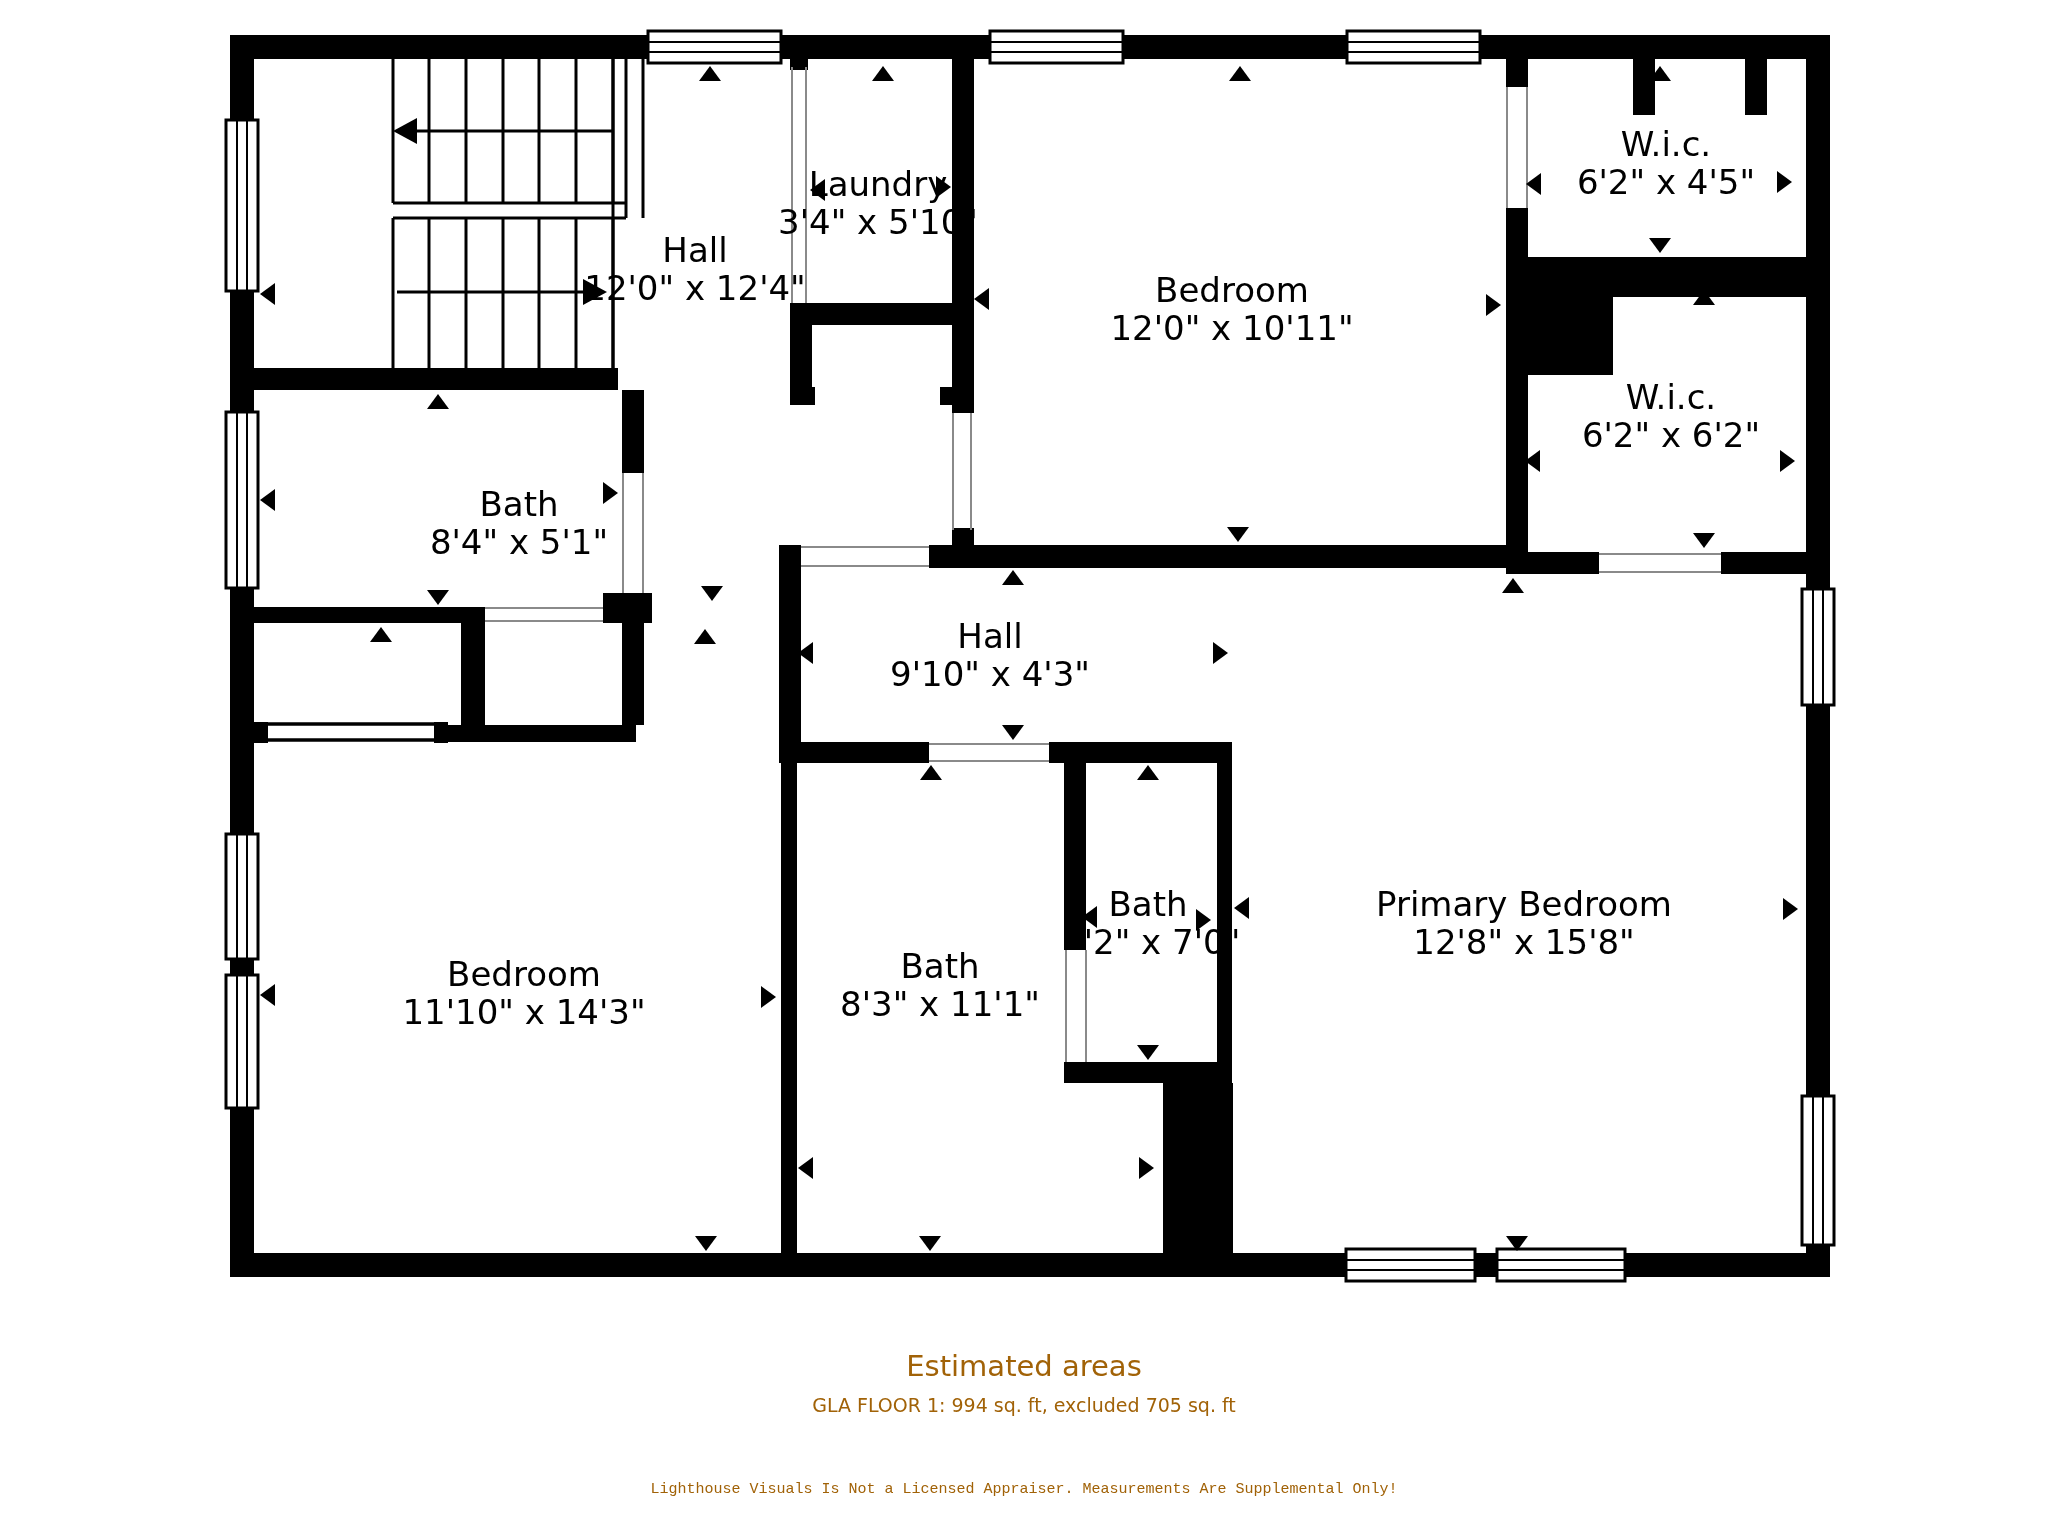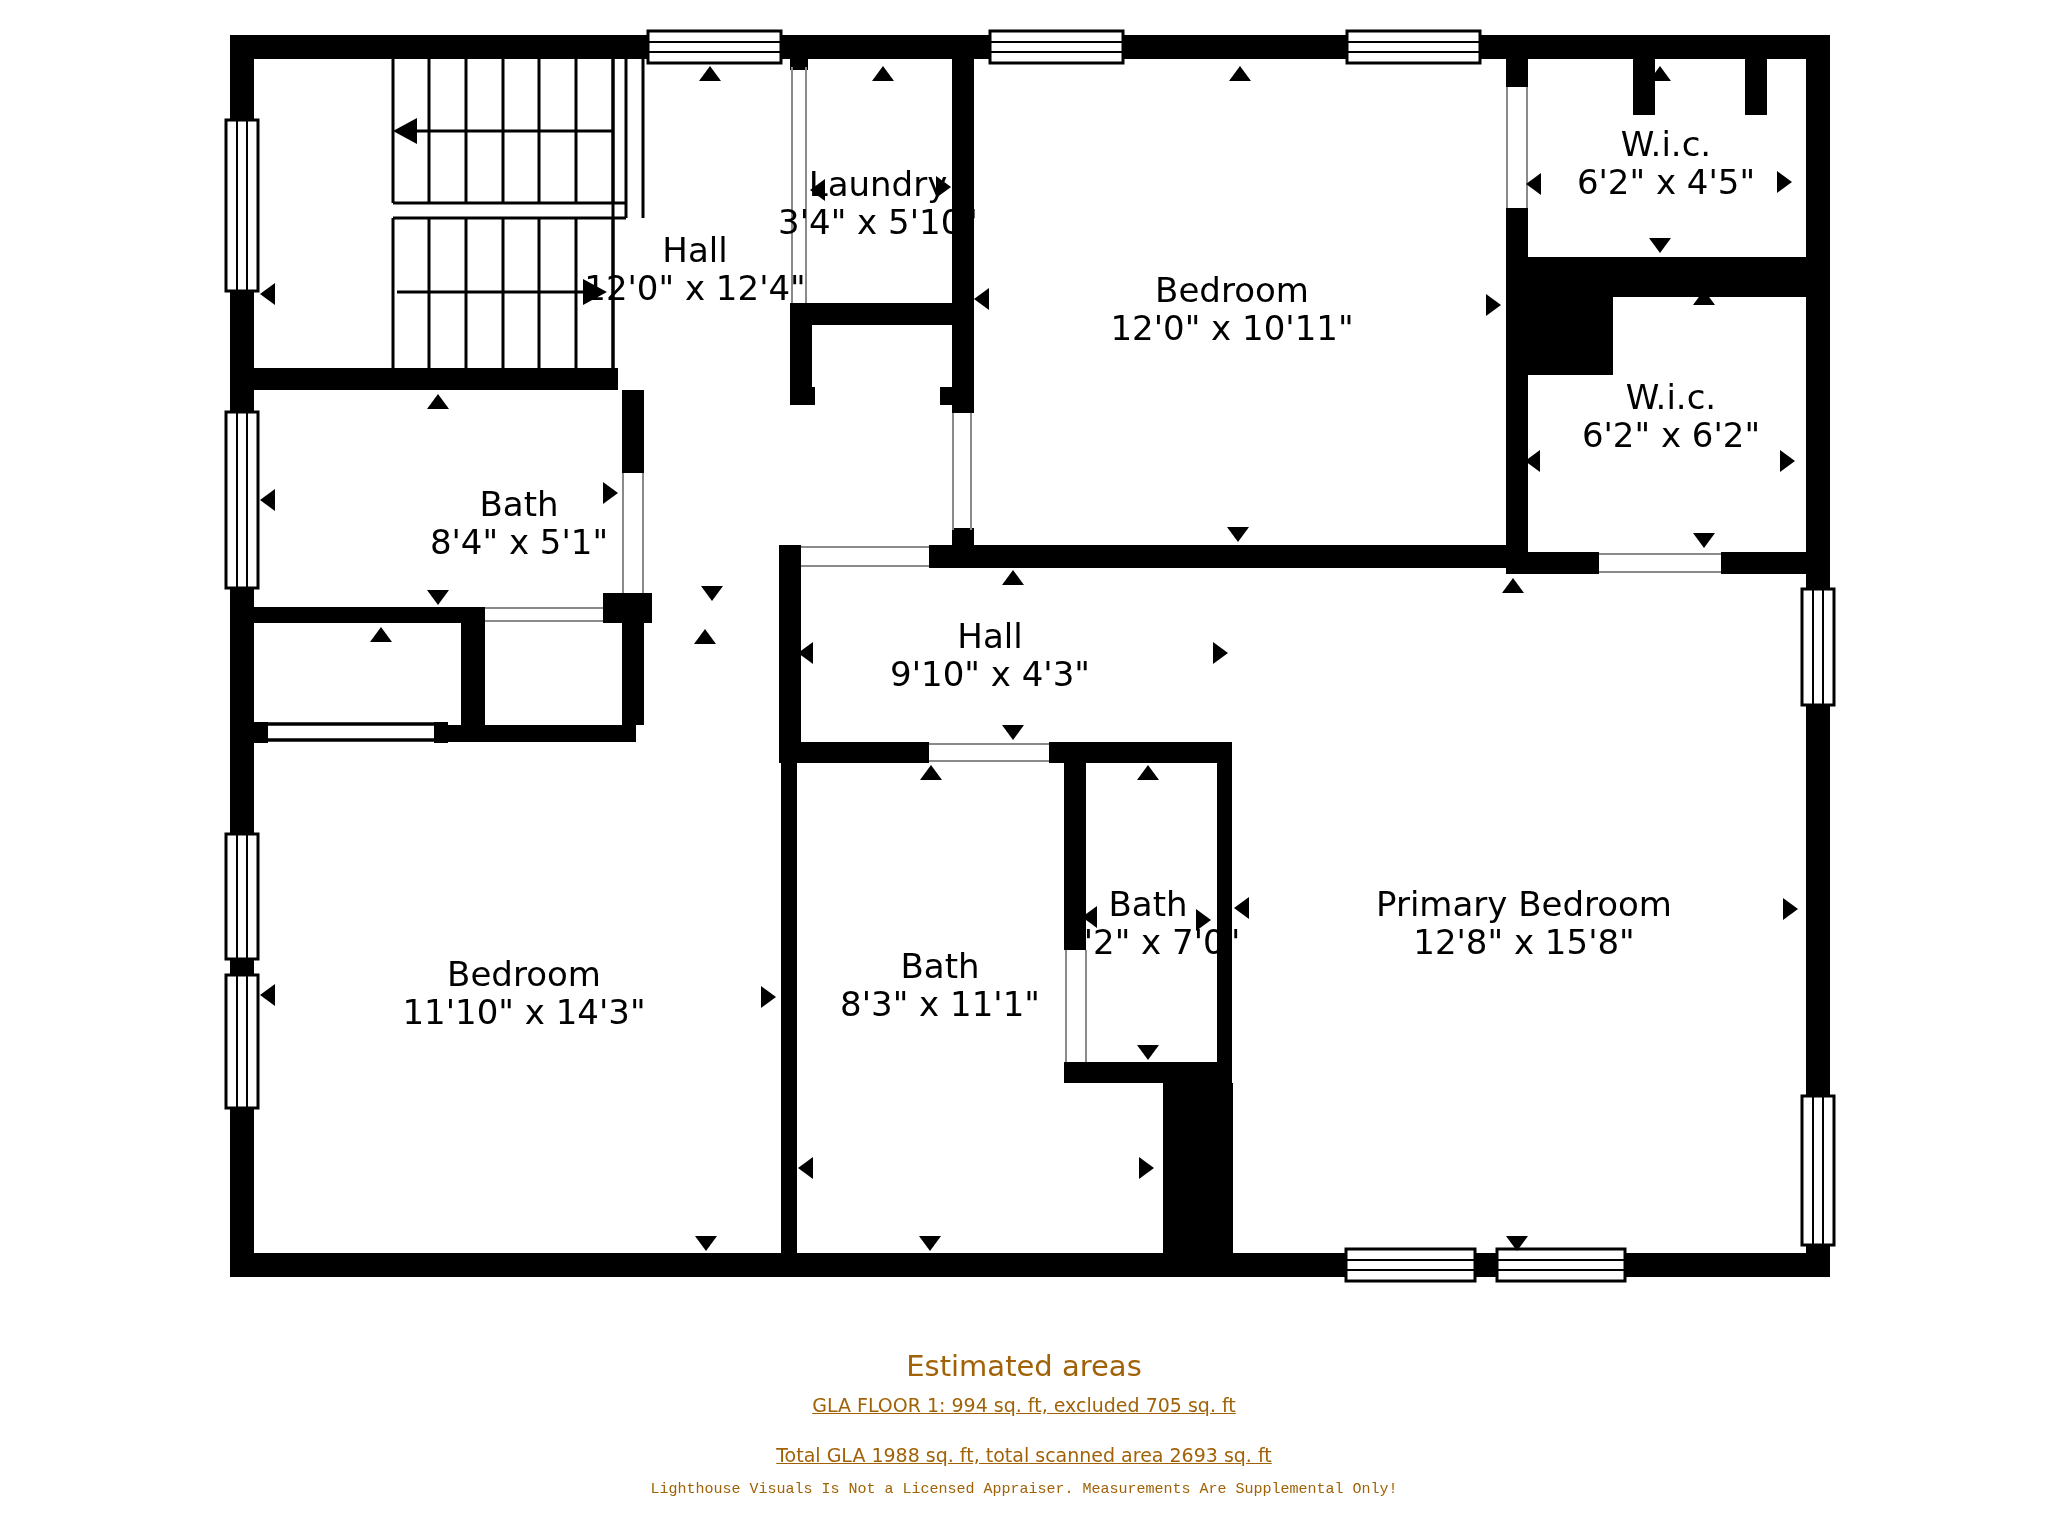--- a/index.html
+++ b/index.html
@@ -3,21 +3,21 @@
 <meta charset="utf-8">
 <style>
   html,body{margin:0;padding:0;background:#ffffff;}
   .stage{position:relative;width:2048px;height:1536px;background:#ffffff;
          font-family:"DejaVu Sans",sans-serif;overflow:hidden;}
   svg{position:absolute;left:0;top:0;}
   text{font-family:"DejaVu Sans",sans-serif;}
   .room-name,.room-dims{font-size:34px;fill:#000;}
   .footer{position:absolute;left:0;width:100%;text-align:center;color:#a16207;}
   #f-title{top:1349px;font-size:29px;}
-  .gla{font-size:19px;text-decoration:underline;}
+  .gla{font-size:19px;}
   #f1{top:1394px;}#f2{top:1419px;}#f3{top:1444px;}
   #f-disc{top:1481px;font-size:15px;font-family:Liberation Mono, monospace;}
 </style>
 </head>
 <body>
 
 <div class="stage">
   <svg width="2048" height="1536" viewBox="0 0 2048 1536">
     <g id="walls">
         <rect x="230" y="35" width="418" height="24" fill="#000000"></rect>
@@ -245,15 +245,14 @@
         <path d="M1211,920 l-15,-11 v22 Z" fill="#000000"></path>
         <path d="M776,997 l-15,-11 v22 Z" fill="#000000"></path>
         <path d="M1154,1168 l-15,-11 v22 Z" fill="#000000"></path>
         <path d="M1798,909 l-15,-11 v22 Z" fill="#000000"></path>
         <path d="M618,493 l-15,-11 v22 Z" fill="#000000"></path>
       </g>
   </svg>
 
   <div class="footer" id="f-title">Estimated areas</div>
   <div class="footer gla" id="f1">GLA FLOOR 1: 994 sq. ft, excluded 705 sq. ft</div>
-  <div class="footer gla" id="f3">Total GLA 1988 sq. ft, total scanned area 2693 sq. ft</div>
   <div class="footer" id="f-disc">Lighthouse Visuals Is Not a Licensed Appraiser. Measurements Are Supplemental Only!</div>
 </div>
 
 </body></html>

